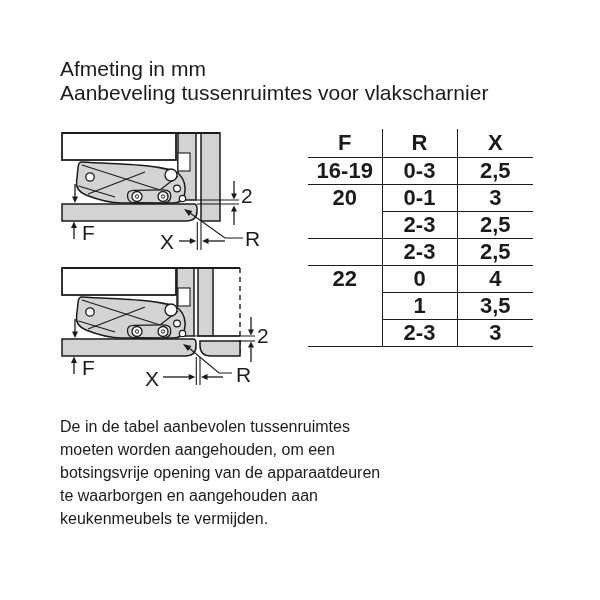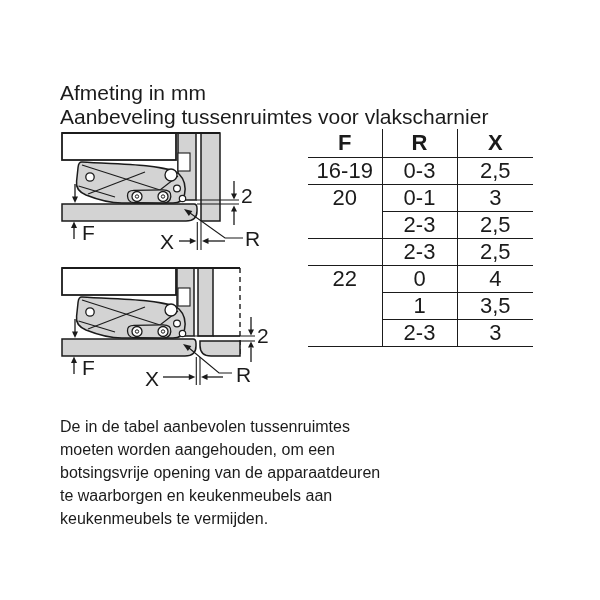--- a/index.html
+++ b/index.html
@@ -1,26 +1,26 @@
 <!DOCTYPE html>
 <html><head>
 <meta charset="utf-8">
 <style>
   html,body{margin:0;padding:0;background:#fff;}
   body{width:600px;height:600px;font-family:"Liberation Sans",sans-serif;color:#111;}
   .page{position:relative;width:600px;height:600px;background:#fff;overflow:hidden;}
-  .title{position:absolute;left:60px;top:57px;font-size:21px;line-height:24px;color:#1b1b1b;margin-top:24px;}
+  .title{position:absolute;left:60px;top:57px;font-size:21px;line-height:24px;color:#1b1b1b;}
   svg.diag{position:absolute;}
   svg.d1{left:55px;top:126px;}
   svg.d2{left:55px;top:258px;}
   svg text{font-family:"Liberation Sans",sans-serif;font-size:21px;fill:#1b1b1b;}
   table.spec{position:absolute;left:308px;top:129px;border-collapse:collapse;table-layout:fixed;color:#1b1b1b;}
   table.spec th,table.spec td{padding:0;margin:0;text-align:center;font-size:22px;}
   table.spec th{font-weight:bold;height:28px;}
-  table.spec td{height:26px;font-weight:normal;}
+  table.spec td{height:26px;font-weight:bold;}
   .cf{width:74px;}.cr{width:75px;}.cx{width:76px;}
   table.spec th:nth-child(n+2),table.spec td:nth-child(n+2){border-left:1.5px solid #1b1b1b;}
   table.spec thead th{border-bottom:1.4px solid #1b1b1b;}
   table.spec tr.full td{border-bottom:1.4px solid #1b1b1b;}
   table.spec tr.part td:nth-child(n+2){border-bottom:1.4px solid #1b1b1b;text-align:center;}
   .note{position:absolute;left:60px;top:415px;font-size:16px;line-height:23px;color:#1b1b1b;}
 </style>
 </head>
 <body>
 
@@ -200,17 +200,17 @@
         <td>2-3</td>
         <td>3</td>
       </tr>
     </tbody>
   </table>
 
   <div class="note">
     <div>De in de tabel aanbevolen tussenruimtes</div>
     <div>moeten worden aangehouden, om een</div>
     <div>botsingsvrije opening van de apparaatdeuren</div>
-    <div>te waarborgen en keukenmeubels aan</div>
+    <div>te waarborgen en aangehouden aan</div>
     <div>keukenmeubels te vermijden.</div>
   </div>
 
 </div>
 
 </body></html>

